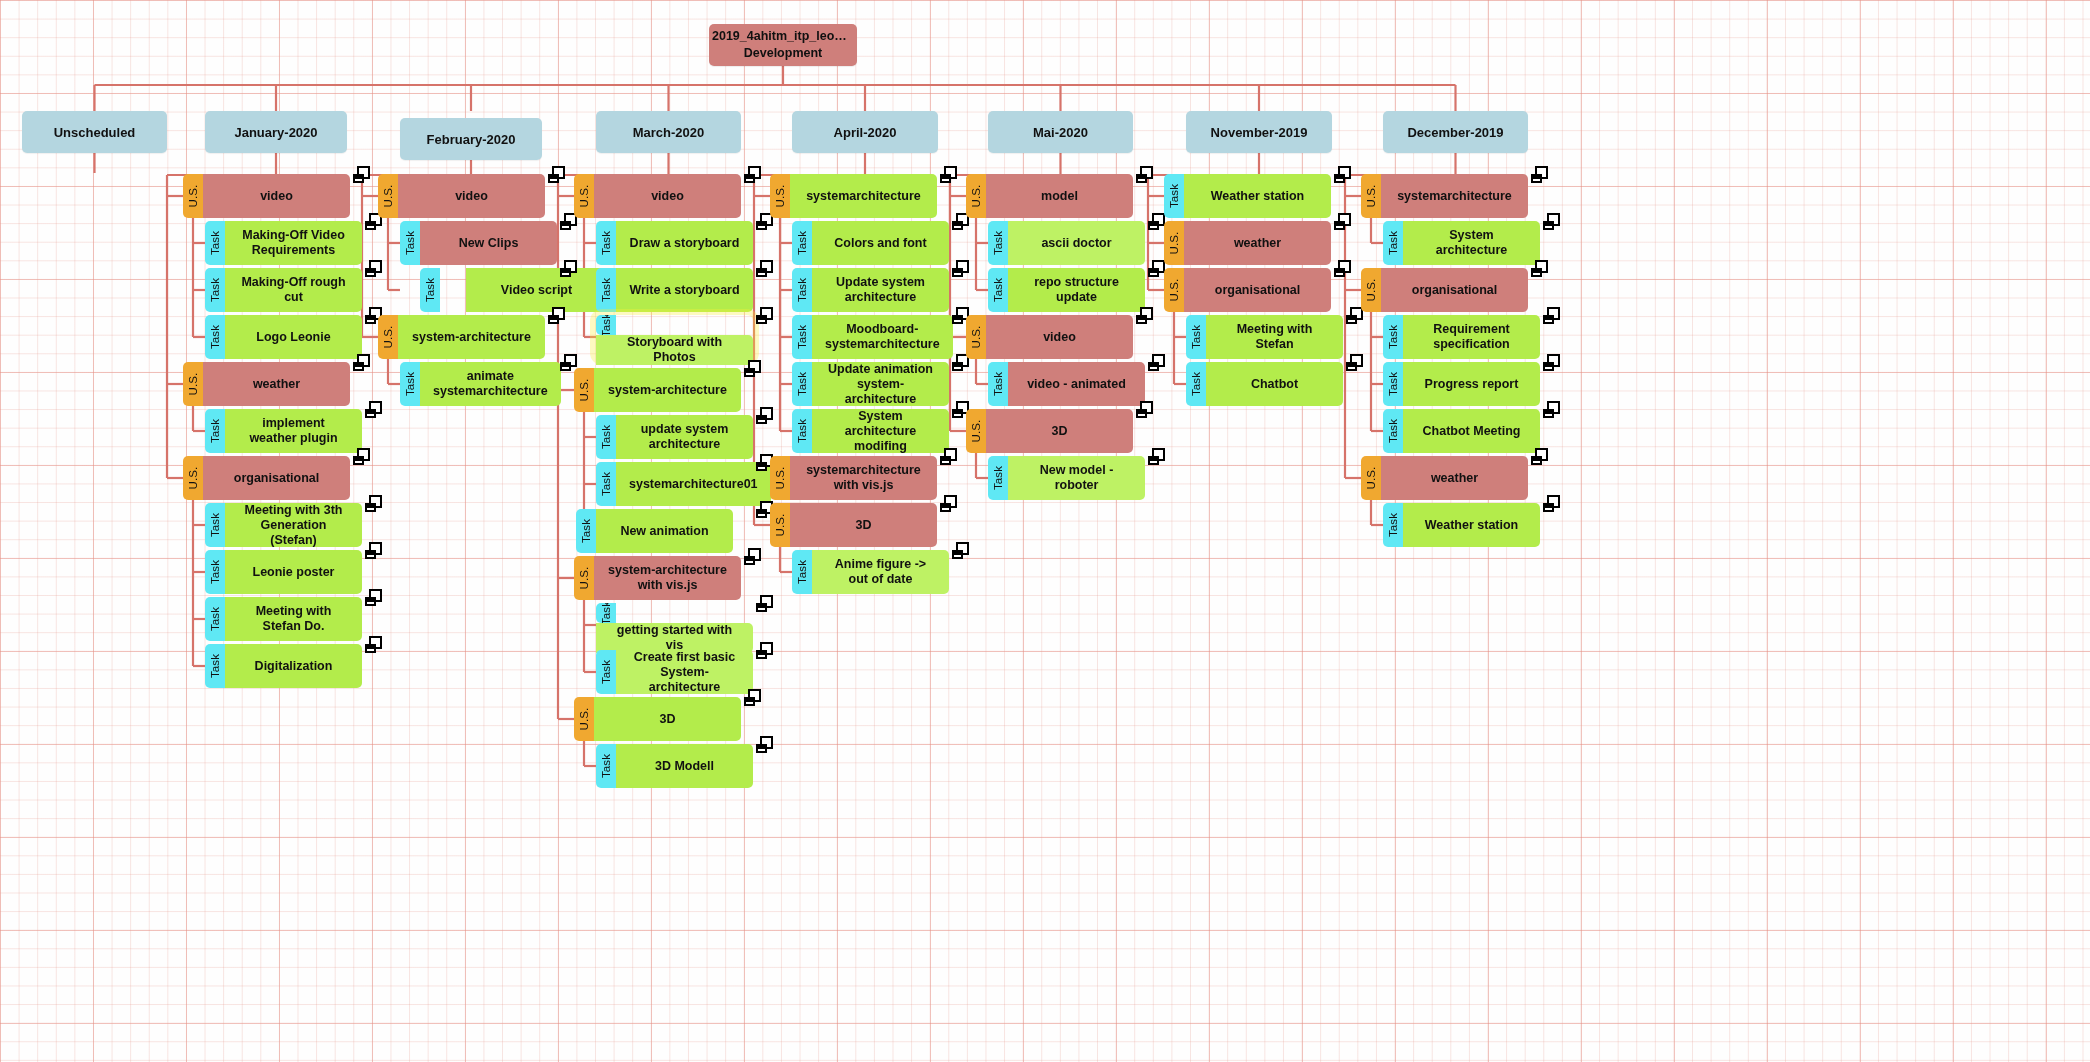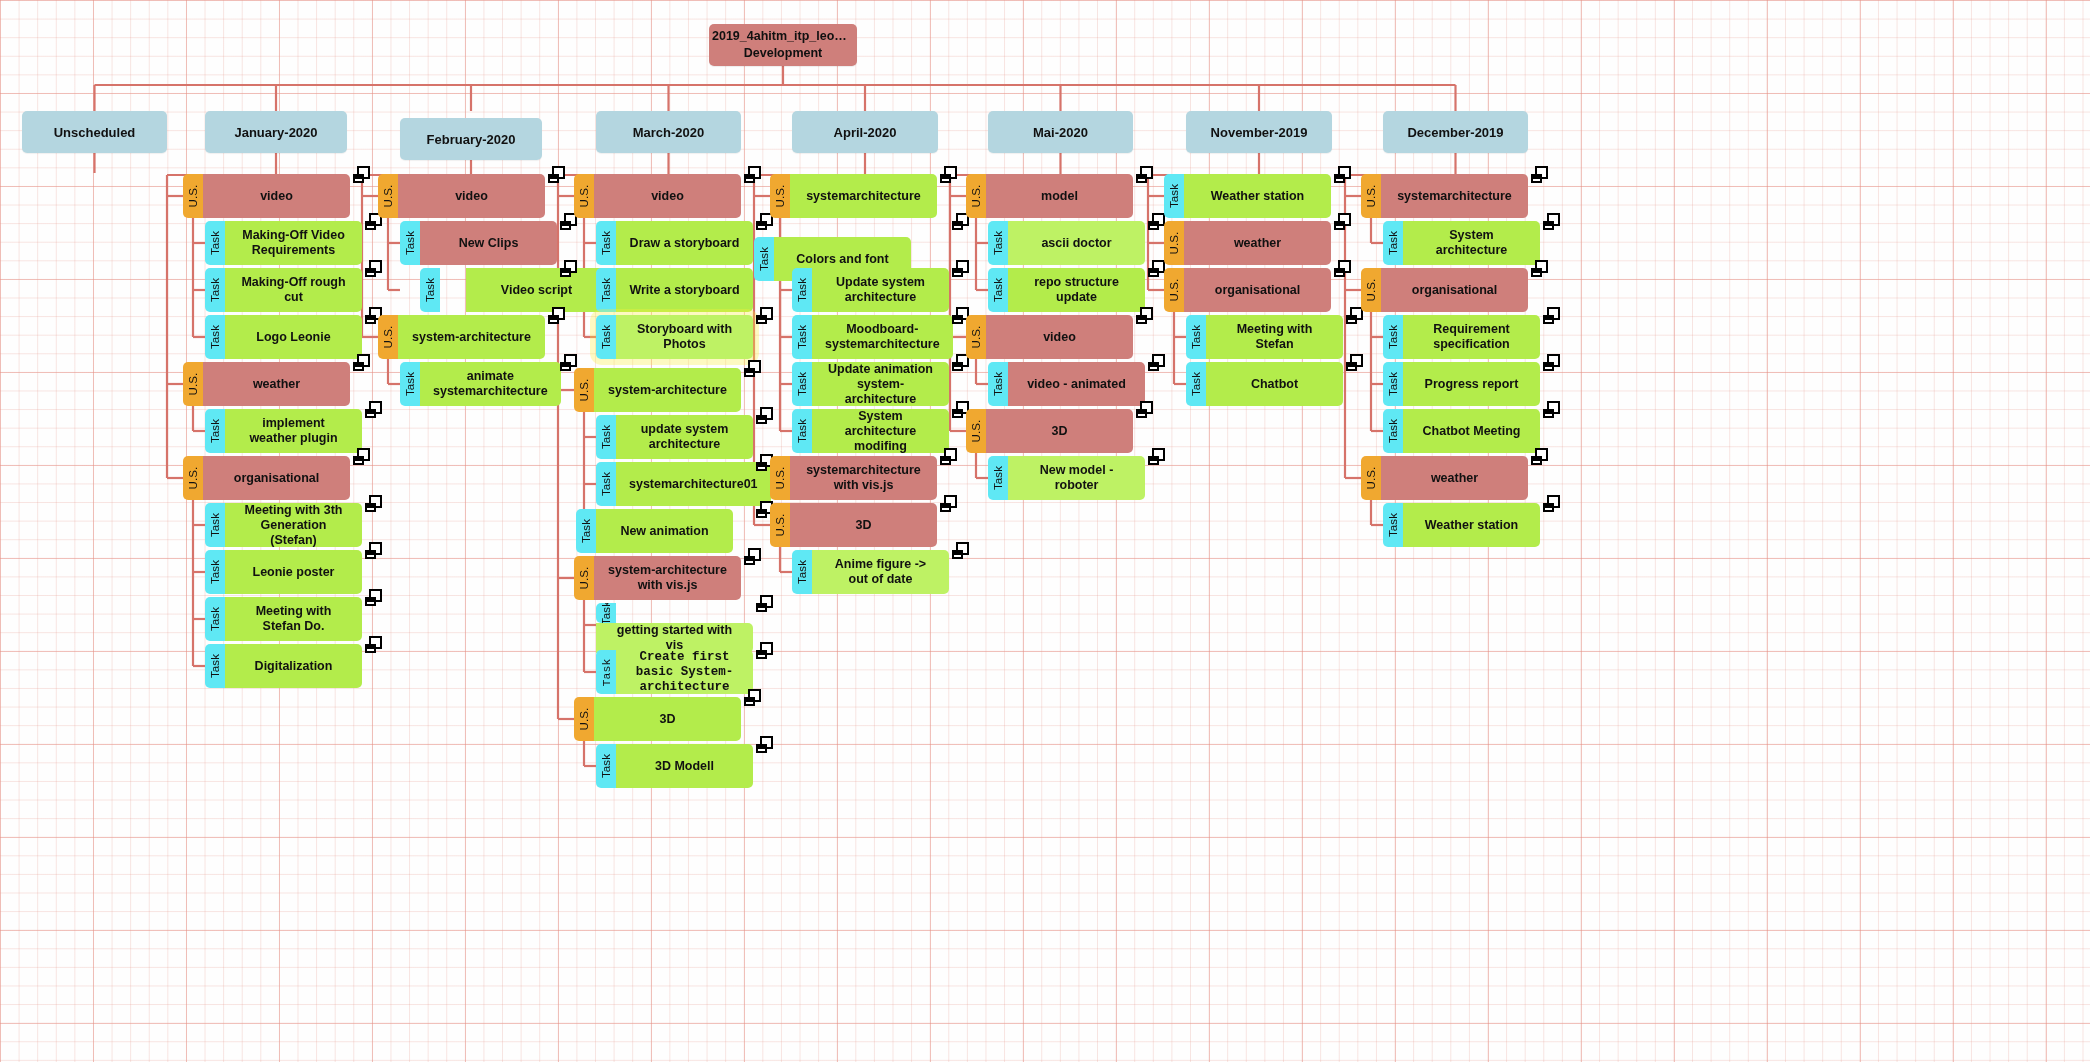--- a/index.html
+++ b/index.html
@@ -460,21 +460,21 @@
         <span>Task</span>
       </div>
       <div class="body b-green">
         <span class="txt">Write a storyboard</span>
       </div>
     </div>
     <div class="wicon" style="left: 756px; top: 260px;">
       <div class="sq-back"></div>
       <div class="sq-front"></div>
     </div>
-    <div class="card highlight" style="left: 596px; top: 315px; width: 157px;">
+    <div class="card highlight" style="left: 596px; top: 315px; width: 157px; flex-direction: column;">
       <div class="tab tab-task">
         <span>Task</span>
       </div>
       <div class="body b-yellow">
         <span class="txt">Storyboard with Photos</span>
       </div>
     </div>
     <div class="wicon" style="left: 756px; top: 307px;">
       <div class="sq-back"></div>
       <div class="sq-front"></div>
@@ -544,21 +544,21 @@
         <span>Task</span>
       </div>
       <div class="body b-yellow">
         <span class="txt">getting started with vis</span>
       </div>
     </div>
     <div class="wicon" style="left: 756px; top: 595px;">
       <div class="sq-back"></div>
       <div class="sq-front"></div>
     </div>
-    <div class="card" style="left: 596px; top: 650px; width: 157px; font-family: Liberation Mono, monospace;">
+    <div class="card" style="left: 596px; top: 650px; width: 157px;">
       <div class="tab tab-task">
         <span>Task</span>
       </div>
       <div class="body b-yellow">
         <span class="txt">Create first basic System-architecture</span>
       </div>
     </div>
     <div class="wicon" style="left: 756px; top: 642px;">
       <div class="sq-back"></div>
       <div class="sq-front"></div>
@@ -595,21 +595,21 @@
         <span>U.S.</span>
       </div>
       <div class="body b-green">
         <span class="txt">systemarchitecture</span>
       </div>
     </div>
     <div class="wicon" style="left: 940px; top: 166px;">
       <div class="sq-back"></div>
       <div class="sq-front"></div>
     </div>
-    <div class="card" style="left: 754px; top: 221px; width: 157px; margin-top: 16px;">
+    <div class="card" style="left: 792px; top: 221px; width: 157px;">
       <div class="tab tab-task">
         <span>Task</span>
       </div>
       <div class="body b-green">
         <span class="txt">Colors and font</span>
       </div>
     </div>
     <div class="wicon" style="left: 952px; top: 213px;">
       <div class="sq-back"></div>
       <div class="sq-front"></div>

